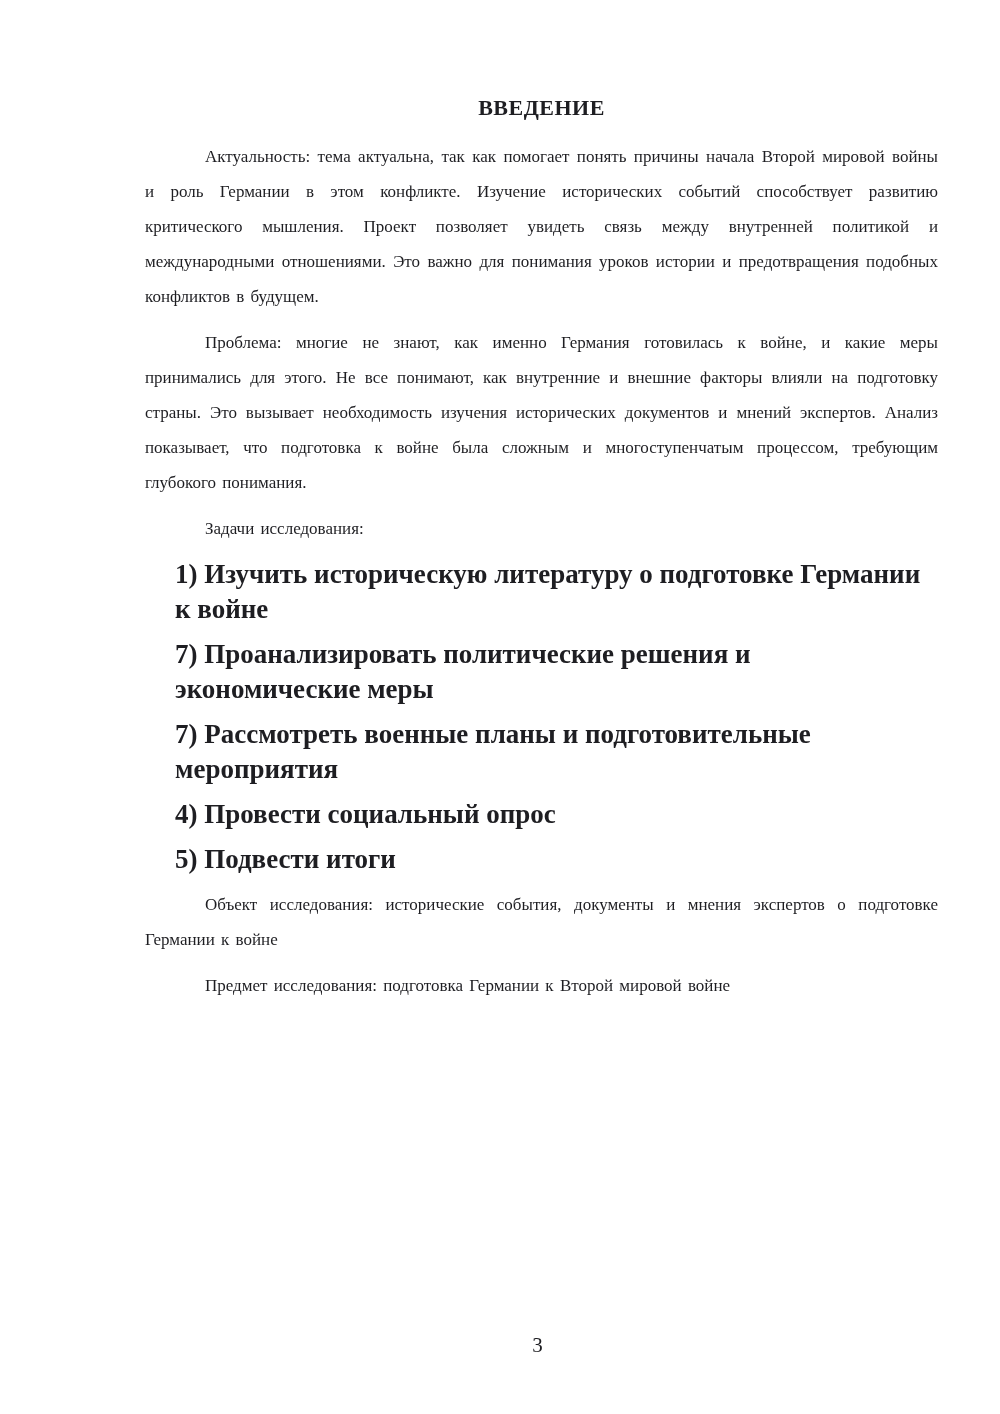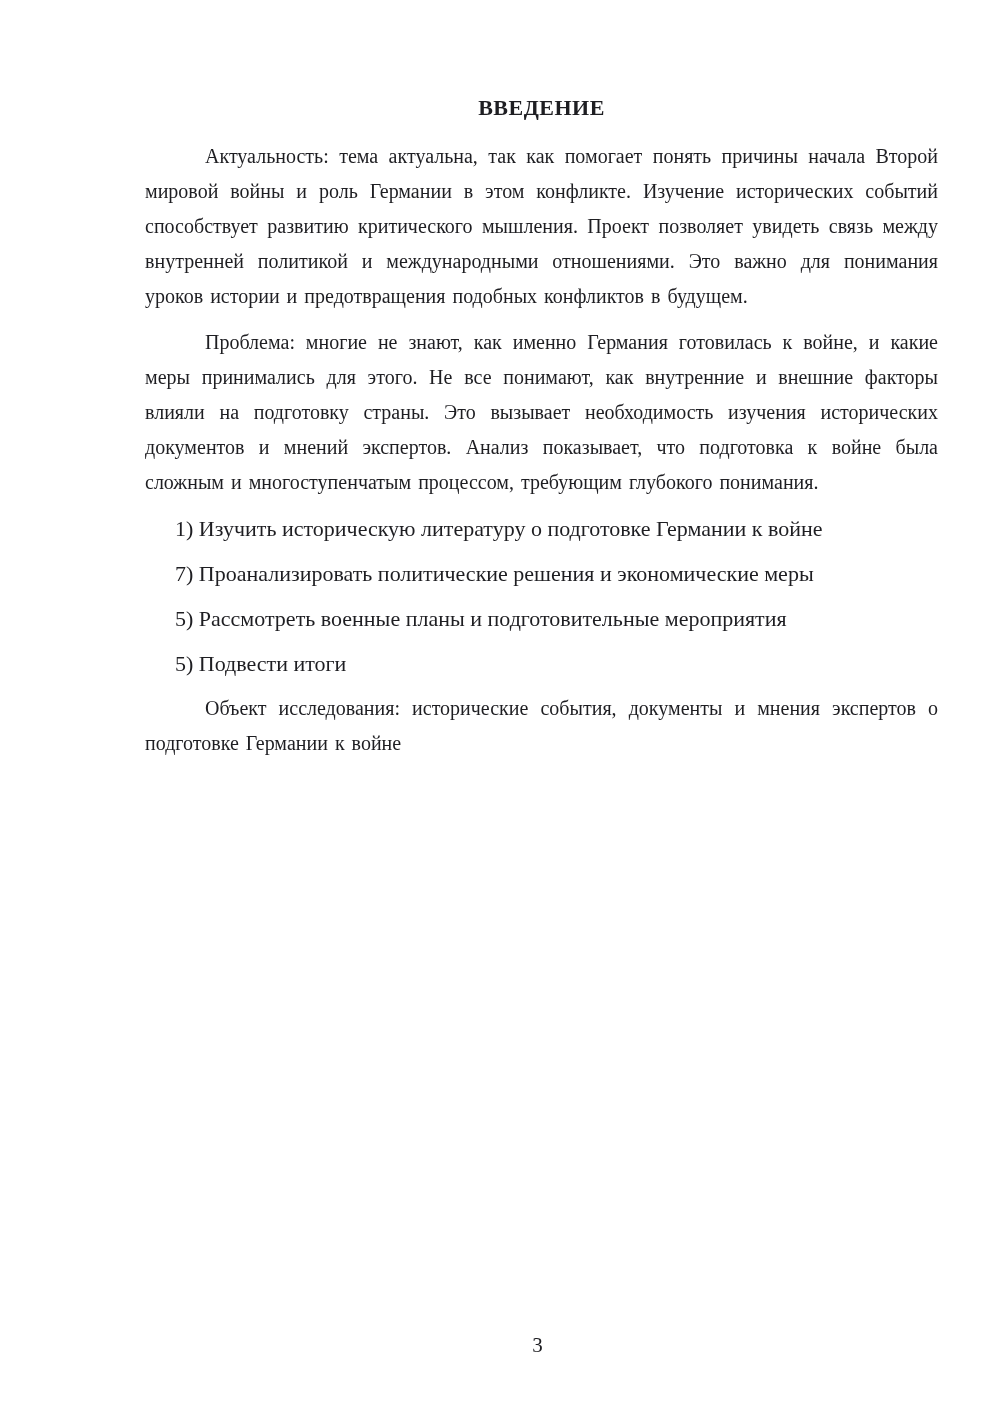--- a/index.html
+++ b/index.html
@@ -20,33 +20,34 @@
   }
   .doc-title {
     font-size: 22px;
     font-weight: bold;
     text-align: center;
     margin: 0 0 14px 0;
     line-height: 35px;
     letter-spacing: 0.5px;
   }
   .para {
-    font-size: 20px;
+    font-size: 17px;
     line-height: 35px;
     text-align: justify;
     text-indent: 60px;
     margin: 0 0 11px 0;
     word-spacing: 2px;
   }
   .task {
-    font-size: 22px;
+    font-size: 27px;
     line-height: 35px;
     text-align: left;
     text-indent: 0;
     margin: 0 0 10px 30px;
+    font-weight: bold;
   }
   .page-number {
     position: absolute;
     top: 1328px;
     left: 145px;
     width: 785px;
     text-align: center;
     font-size: 21px;
     line-height: 35px;
   }
@@ -56,29 +57,32 @@
 
 <div class="page">
 
   <h1 class="doc-title">ВВЕДЕНИЕ</h1>
 
   <p class="para">Актуальность: тема актуальна, так как помогает понять причины начала Второй мировой войны и роль Германии в этом конфликте. Изучение исторических событий способствует развитию критического мышления. Проект позволяет увидеть связь между внутренней политикой и международными отношениями. Это важно для понимания уроков истории и предотвращения подобных конфликтов в будущем.</p>
 
   <p class="para">Проблема: многие не знают, как именно Германия готовилась к войне, и какие меры принимались для этого. Не все понимают, как внутренние и внешние факторы влияли на подготовку страны. Это вызывает необходимость изучения исторических документов и мнений экспертов. Анализ показывает, что подготовка к войне была сложным и многоступенчатым процессом, требующим глубокого понимания.</p>
 
 
+  <p class="para">Задачи исследования:</p>
 
   <p class="task">1) Изучить историческую литературу о подготовке Германии к войне</p>
 
   <p class="task">7) Проанализировать политические решения и экономические меры</p>
 
-  <p class="task">5) Рассмотреть военные планы и подготовительные мероприятия</p>
+  <p class="task">7) Рассмотреть военные планы и подготовительные мероприятия</p>
 
+  <p class="task">4) Провести социальный опрос</p>
 
   <p class="task">5) Подвести итоги</p>
 
   <p class="para">Объект исследования: исторические события, документы и мнения экспертов о подготовке Германии к войне</p>
 
+  <p class="para">Предмет исследования: подготовка Германии к Второй мировой войне</p>
 
 
   <div class="page-number">3</div>
 
 </div>
 
 </body></html>

